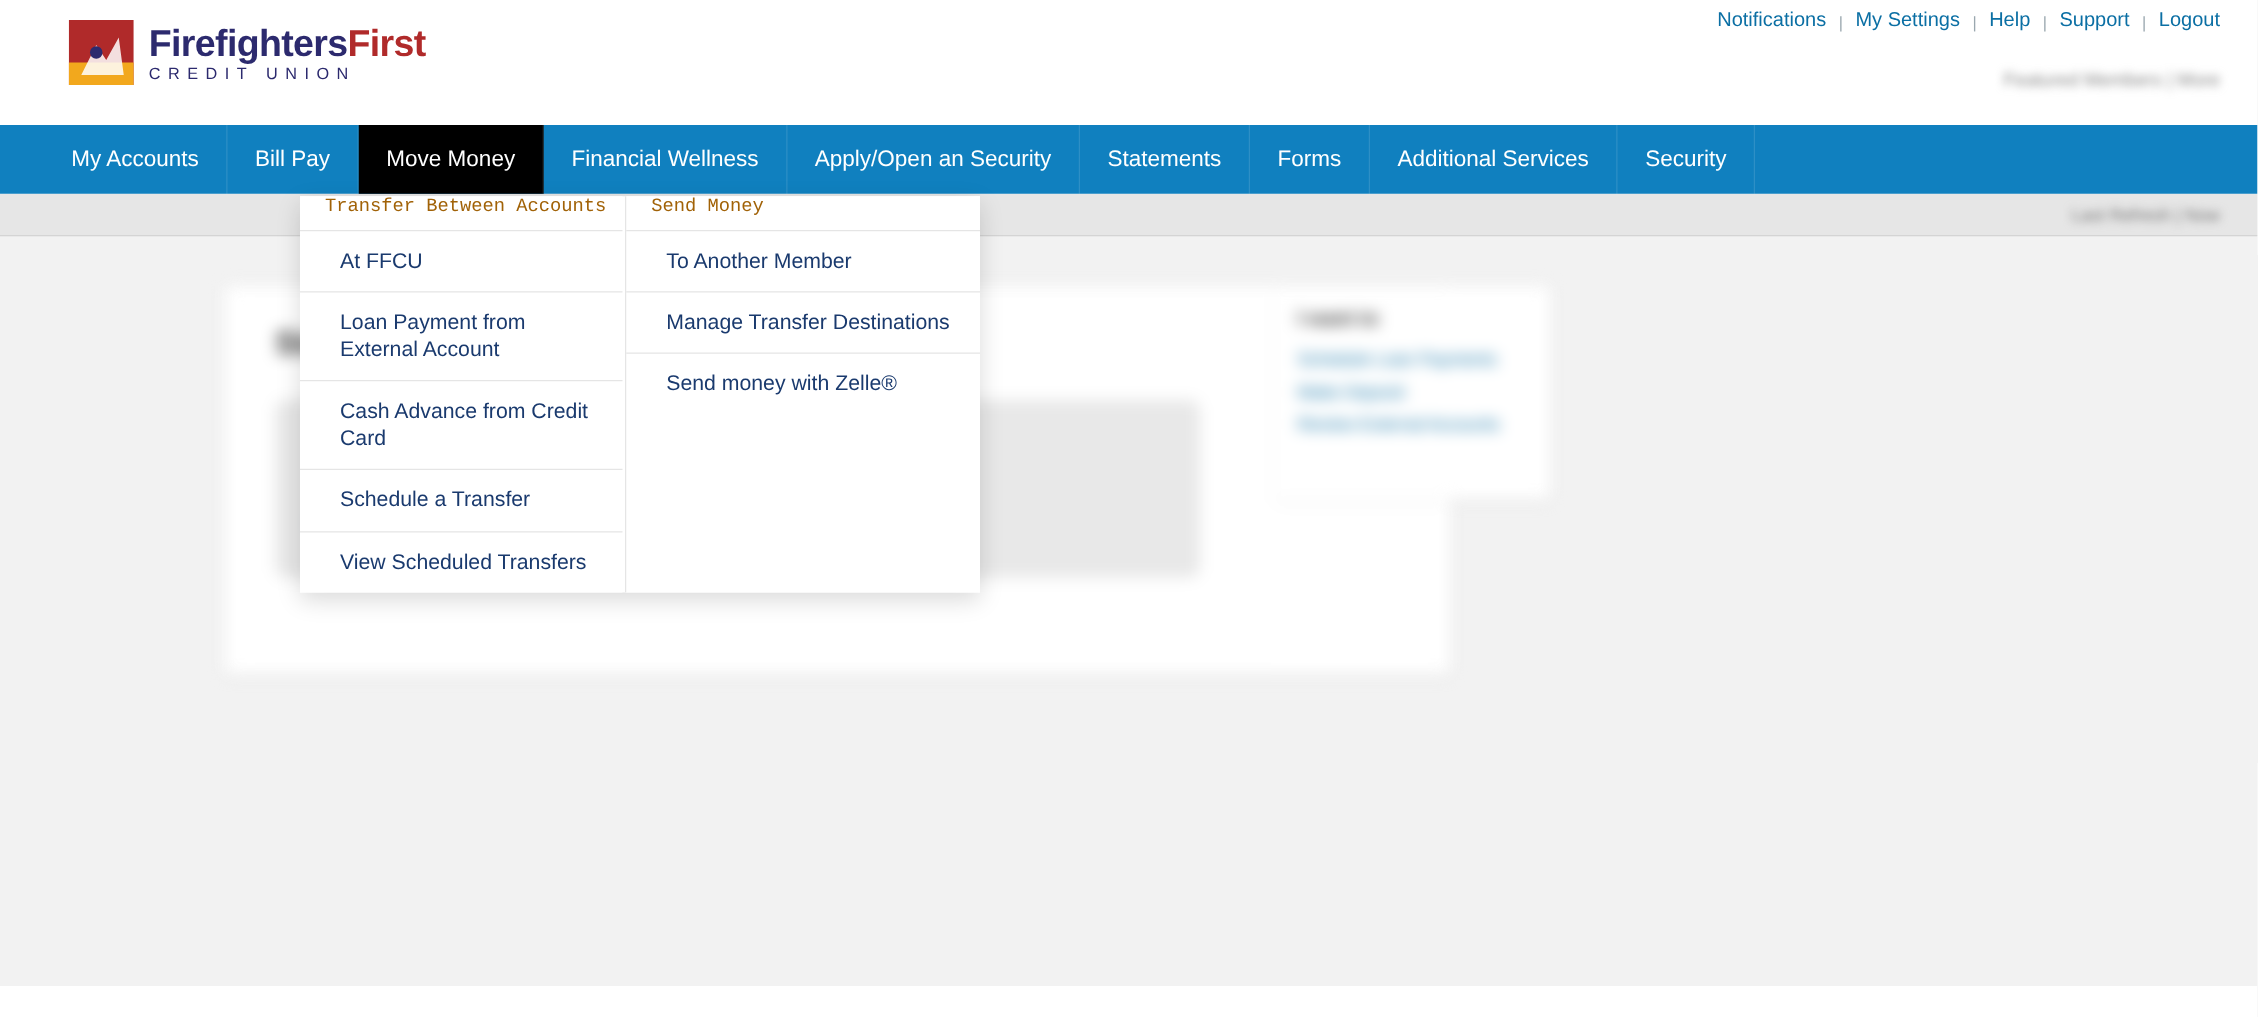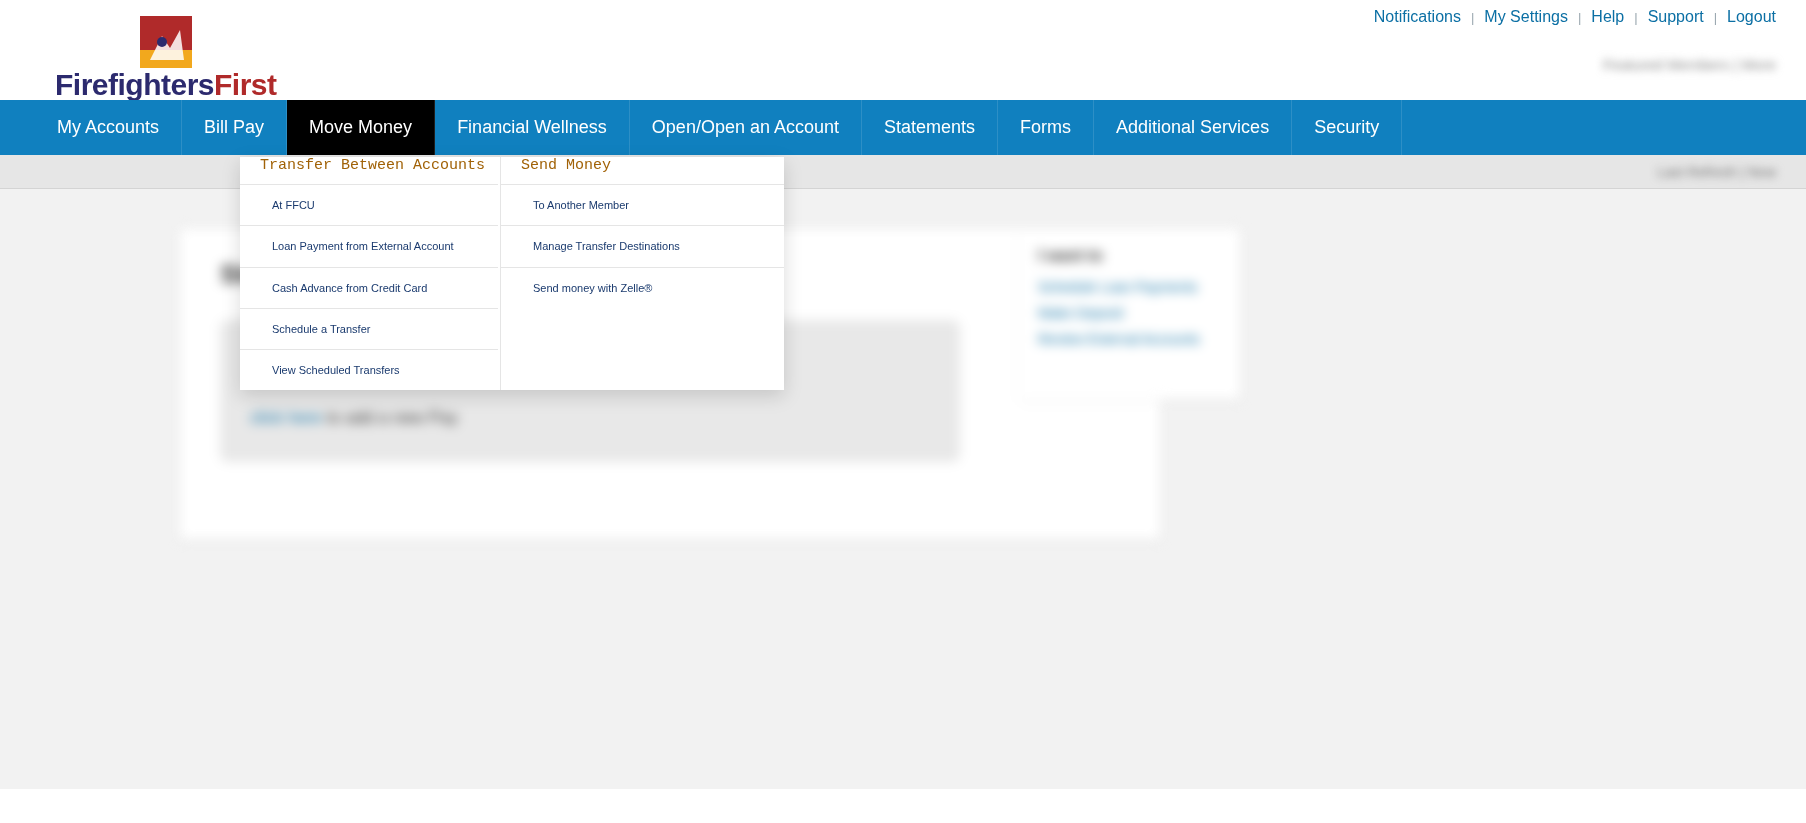--- a/index.html
+++ b/index.html
@@ -12,22 +12,22 @@
   .header-top {
     display: flex;
     justify-content: space-between;
     align-items: flex-start;
     padding: 8px 30px 0 55px;
     height: 100px;
   }
   .logo {
     display: flex;
     align-items: center;
+    gap: 12px;
     margin-top: 8px;
-    flex-direction: column;
   }
   .logo-mark {
     width: 52px;
     height: 52px;
   }
   .logo-text-line1 {
     font-size: 30px;
     font-weight: bold;
     letter-spacing: -0.5px;
   }
@@ -177,21 +177,21 @@
   .mega-header {
     font-family: "Courier New", monospace;
     font-size: 15px;
     color: #a16207;
     padding: 0 20px 10px;
     border-bottom: 1px solid #e5e5e5;
     white-space: nowrap;
   }
   .mega-item {
     padding: 13px 20px 13px 32px;
-    font-size: 11px;
+    font-size: 17px;
     color: #1a3a6e;
     border-bottom: 1px solid #e5e5e5;
     cursor: pointer;
     line-height: 1.3;
   }
   .mega-item:last-child { border-bottom: none; }
 </style>
 </head>
 <body>
 
@@ -224,21 +224,21 @@
     </div>
     <div class="userline">Featured  Members  |  More</div>
   </div>
 </div>
 
 <div class="navbar">
   <div class="nav-item">My Accounts</div>
   <div class="nav-item">Bill Pay</div>
   <div class="nav-item active">Move Money</div>
   <div class="nav-item">Financial Wellness</div>
-  <div class="nav-item">Open/Open an Account</div>
+  <div class="nav-item">Apply/Open an Security</div>
   <div class="nav-item">Statements</div>
   <div class="nav-item">Forms</div>
   <div class="nav-item">Additional Services</div>
   <div class="nav-item">Security</div>
 </div>
 
 <div class="subbar">
   <span class="subbar-text">Last Refresh | Now</span>
 </div>
 

